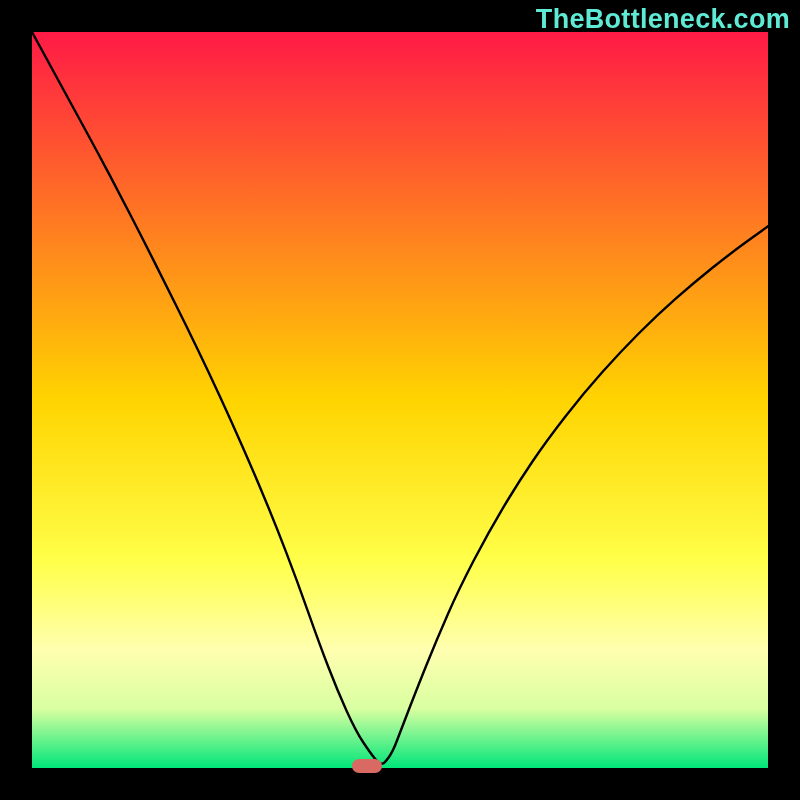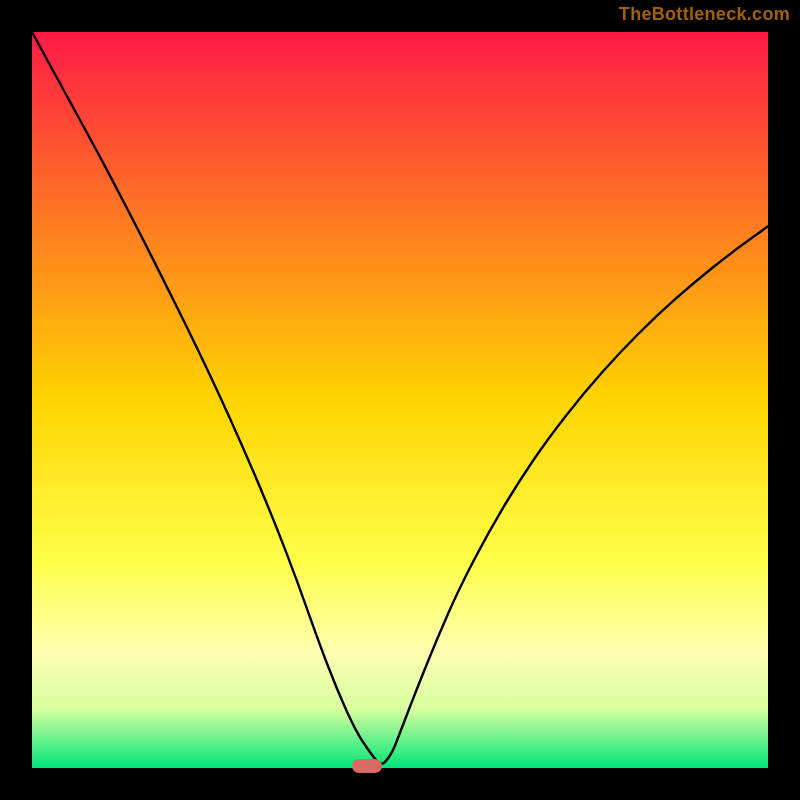--- a/index.html
+++ b/index.html
@@ -14,23 +14,23 @@
   .frame {
     position: relative;
     width: 800px;
     height: 800px;
     background: #000;
   }
   .watermark {
     position: absolute;
     top: 4px;
     right: 10px;
-    font-size: 18px;
+    font-size: 27px;
     font-weight: 600;
-    color: #a16207;
+    color: #5eead4;
     letter-spacing: 0.3px;
     z-index: 10;
   }
   .plot-wrap {
     position: absolute;
     left: 32px;
     top: 32px;
     width: 736px;
     height: 736px;
     background: #000;

